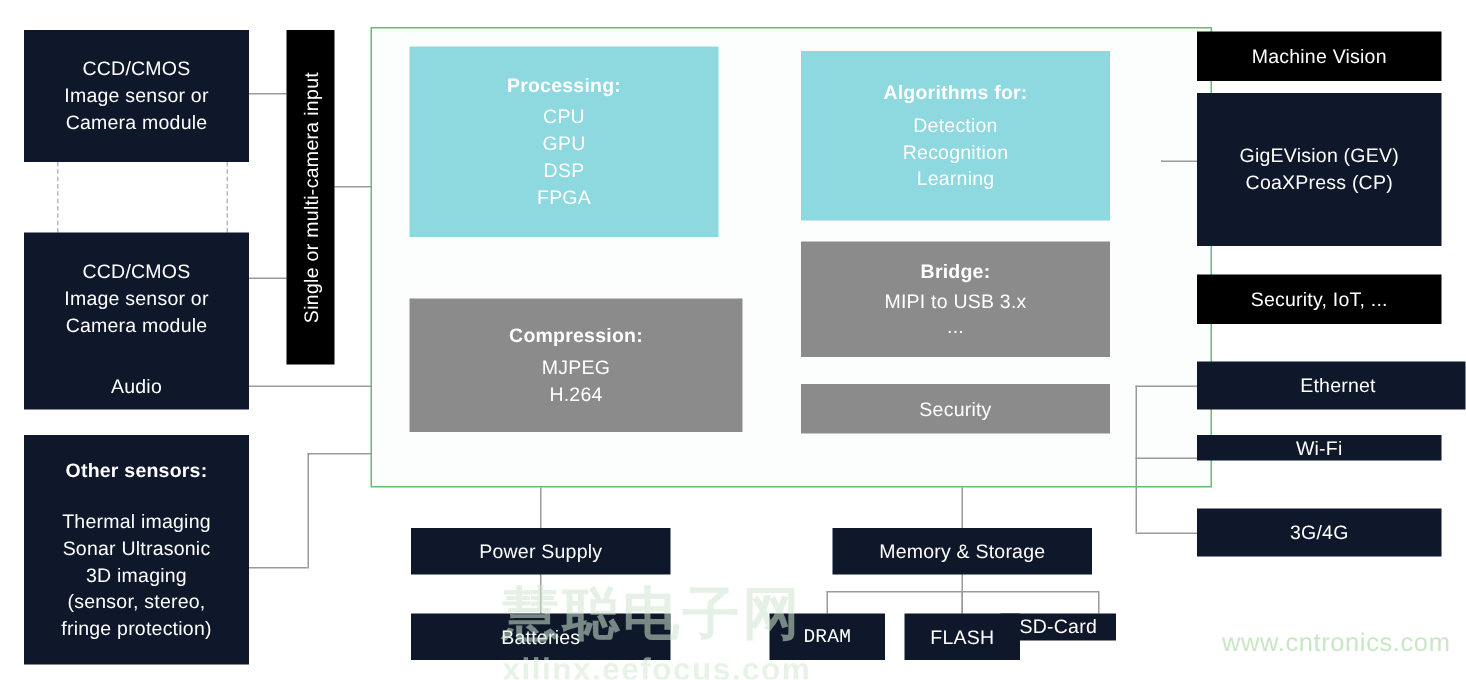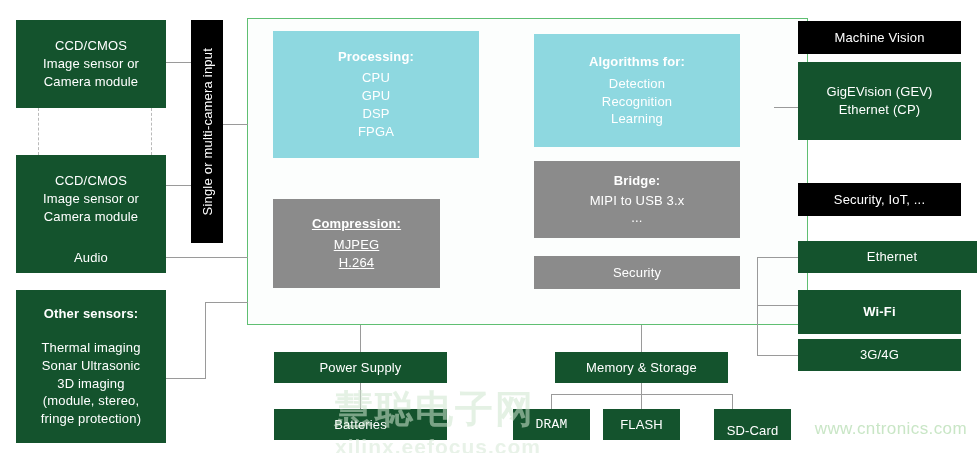--- a/index.html
+++ b/index.html
@@ -19,21 +19,21 @@
     flex-direction:column;
     align-items:center;
     justify-content:center;
     text-align:center;
     color:#ffffff;
     line-height:1.38;
     font-size:13px;
     letter-spacing:.15px;
     z-index:4;
   }
-  .green{background:#14532d;}
+  .green{background:#0f172a;}
   .blue {background:#8ED8E0;}
   .gray {background:#8B8B8B;}
   .black{background:#000000;}
 
   .box .hdr{font-weight:bold;}
   .box .ln{display:block;white-space:nowrap;}
 
   
   .vlabel{
     position:absolute;
@@ -137,37 +137,37 @@
 
   <div class="box green" style="left:16px;top:242px;width:150px;height:31px;text-align:right;">
     <span class="ln">Audio</span>
   </div>
 
   <div class="box green" style="left:16px;top:290px;width:150px;height:153px;">
     <span class="ln hdr" style="margin-bottom:16px;">Other sensors:</span>
     <span class="ln">Thermal imaging</span>
     <span class="ln">Sonar Ultrasonic</span>
     <span class="ln">3D imaging</span>
-    <span class="ln">(module, stereo,</span>
+    <span class="ln">(sensor, stereo,</span>
     <span class="ln">fringe protection)</span>
   </div>
 
   <div class="vlabel" style="left:191px;top:20px;width:32px;height:223px;">
     <span>Single or multi-camera input</span>
   </div>
 
   <div class="box blue" style="left:273px;top:31px;width:206px;height:127px;">
     <span class="ln hdr" style="margin-bottom:3px;">Processing:</span>
     <span class="ln">CPU</span>
     <span class="ln">GPU</span>
     <span class="ln">DSP</span>
     <span class="ln">FPGA</span>
   </div>
 
-  <div class="box gray" style="left:273px;top:199px;width:167px;height:89px;text-decoration:underline;">
+  <div class="box gray" style="left:273px;top:199px;width:222px;height:89px;">
     <span class="ln hdr" style="margin-bottom:3px;">Compression:</span>
     <span class="ln">MJPEG</span>
     <span class="ln">H.264</span>
   </div>
 
   <div class="box blue" style="left:534px;top:34px;width:206px;height:113px;">
     <span class="ln hdr" style="margin-bottom:4px;">Algorithms for:</span>
     <span class="ln">Detection</span>
     <span class="ln">Recognition</span>
     <span class="ln">Learning</span>
@@ -196,42 +196,42 @@
   </div>
 
   <div class="box green" style="left:513px;top:409px;width:77px;height:31px;font-family:Liberation Mono, monospace;">
     <span class="ln">DRAM</span>
   </div>
 
   <div class="box green" style="left:603px;top:409px;width:77px;height:31px;">
     <span class="ln">FLASH</span>
   </div>
 
-  <div class="box green" style="left:714px;top:409px;width:77px;height:31px;justify-content:flex-end;">
+  <div class="box green" style="left:667px;top:409px;width:77px;height:18px;">
     <span class="ln">SD-Card</span>
   </div>
 
   <div class="box black" style="left:798px;top:21px;width:163px;height:33px;">
     <span class="ln">Machine Vision</span>
   </div>
 
-  <div class="box green" style="left:798px;top:62px;width:163px;height:78px;">
+  <div class="box green" style="left:798px;top:62px;width:163px;height:102px;">
     <span class="ln">GigEVision (GEV)</span>
-    <span class="ln">Ethernet (CP)</span>
+    <span class="ln">CoaXPress (CP)</span>
   </div>
 
   <div class="box black" style="left:798px;top:183px;width:163px;height:33px;">
     <span class="ln">Security, IoT, ...</span>
   </div>
 
   <div class="box green" style="left:798px;top:241px;width:188px;height:32px;">
     <span class="ln">Ethernet</span>
   </div>
 
-  <div class="box green" style="left:798px;top:290px;width:163px;height:44px;font-weight:bold;">
+  <div class="box green" style="left:798px;top:290px;width:163px;height:17px;">
     <span class="ln">Wi-Fi</span>
   </div>
 
   <div class="box green" style="left:798px;top:339px;width:163px;height:32px;">
     <span class="ln">3G/4G</span>
   </div>
 
   <div class="wm" id="wm-center">
     <span>慧聪电子网</span>
     <span class="sub">xilinx.eefocus.com</span>

